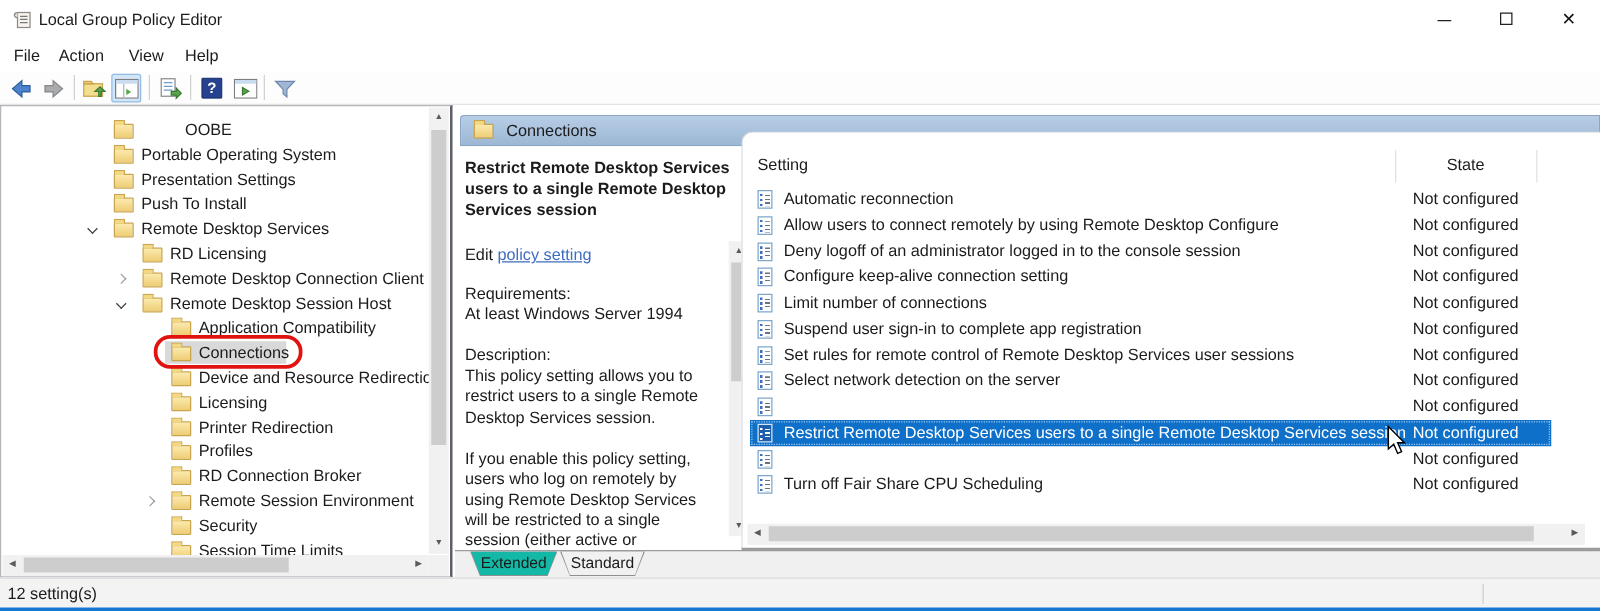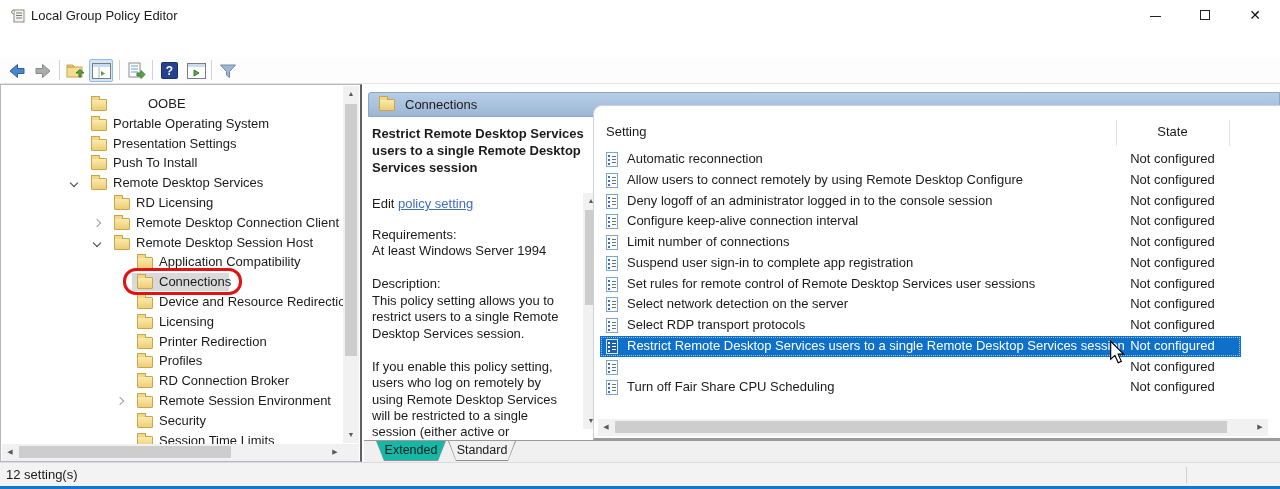--- a/index.html
+++ b/index.html
@@ -106,20 +106,26 @@
         <line x1="6" y1="7.5" x2="12" y2="7.5" stroke="#777"></line>
         <line x1="6" y1="10" x2="12" y2="10" stroke="#777"></line>
       </svg>
     </span>
     <span class="title-text">Local Group Policy Editor</span>
     <span class="win-btn btn-min"><span class="glyph-min"></span></span>
     <span class="win-btn btn-max"><span class="glyph-max"></span></span>
     <span class="win-btn btn-close"><span class="glyph-close">✕</span></span>
   </div>
 
+  <div class="menubar" id="menubar">
+      <span class="menu-item" style="left: 8px;">File</span>
+      <span class="menu-item" style="left: 44px;">Action</span>
+      <span class="menu-item" style="left: 100px;">View</span>
+      <span class="menu-item" style="left: 145px;">Help</span>
+    </div>
 
   <div class="toolbar">
     <span class="tb-icon" style="left:5px">
       <svg width="20" height="20" viewBox="0 0 20 20">
           <path d="M10.5 3.5 L3 10 l7.5 6.5 v-4 h6.5 v-5 h-6.5 z" fill="#4b84cc" stroke="#2d5e9e"></path>
         </svg>
     </span>
     <span class="tb-icon" style="left:31px">
       <svg width="20" height="20" viewBox="0 0 20 20">
           <path d="M9.5 3.5 L17 10 l-7.5 6.5 v-4 H3 v-5 h6.5 z" fill="#a9abad" stroke="#86888a"></path>
@@ -317,21 +323,21 @@
           <span class="r-label">Allow users to connect remotely by using Remote Desktop Configure</span>
           <span class="r-state">Not configured</span>
         </div>
         <div class="lrow">
           <span class="doc"></span>
           <span class="r-label">Deny logoff of an administrator logged in to the console session</span>
           <span class="r-state">Not configured</span>
         </div>
         <div class="lrow">
           <span class="doc"></span>
-          <span class="r-label">Configure keep-alive connection interval</span>
+          <span class="r-label">Configure keep-alive connection setting</span>
           <span class="r-state">Not configured</span>
         </div>
         <div class="lrow">
           <span class="doc"></span>
           <span class="r-label">Limit number of connections</span>
           <span class="r-state">Not configured</span>
         </div>
         <div class="lrow">
           <span class="doc"></span>
           <span class="r-label">Suspend user sign-in to complete app registration</span>
@@ -342,21 +348,20 @@
           <span class="r-label">Set rules for remote control of Remote Desktop Services user sessions</span>
           <span class="r-state">Not configured</span>
         </div>
         <div class="lrow">
           <span class="doc"></span>
           <span class="r-label">Select network detection on the server</span>
           <span class="r-state">Not configured</span>
         </div>
         <div class="lrow">
           <span class="doc"></span>
-          <span class="r-label">Select RDP transport protocols</span>
           <span class="r-state">Not configured</span>
         </div>
         <div class="lrow sel">
           <span class="doc sel-ic"></span>
           <span class="r-label">Restrict Remote Desktop Services users to a single Remote Desktop Services session</span>
           <span class="r-state">Not configured</span>
         </div>
         <div class="lrow">
           <span class="doc"></span>
           <span class="r-state">Not configured</span>

